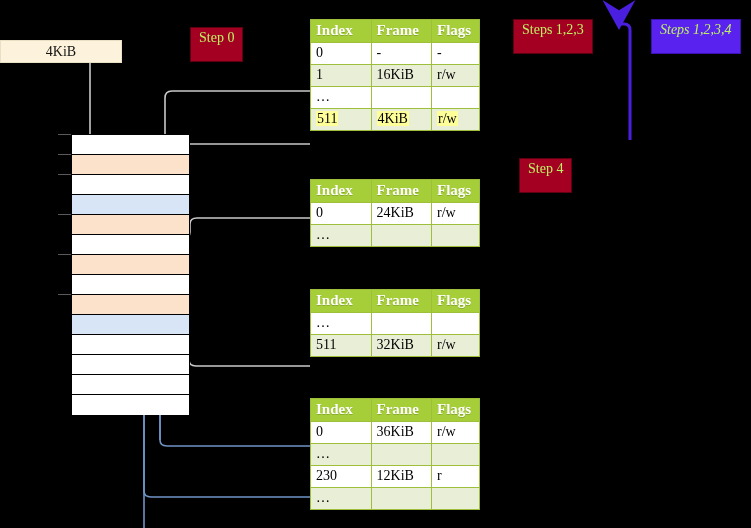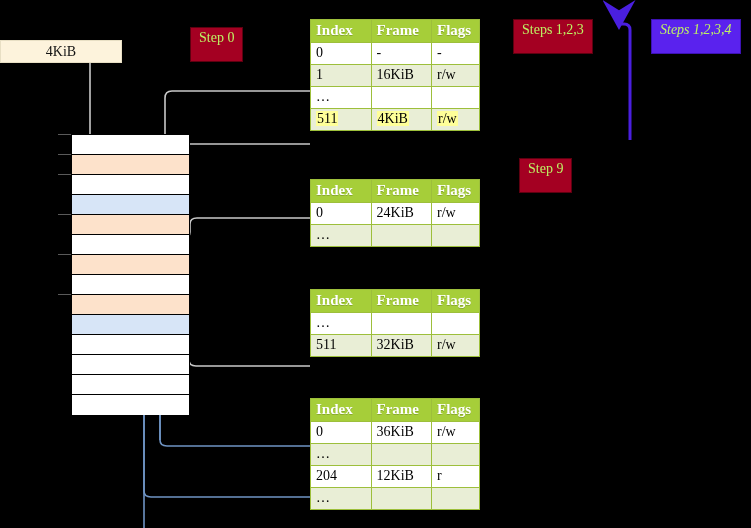--- a/index.html
+++ b/index.html
@@ -148,21 +148,21 @@
     </g>
   </svg>
 
   <div class="kib-label">
     <span>4KiB</span>
   </div>
 
   <div class="badge red" id="badge-step0">Step 0</div>
   <div class="badge red" id="badge-step123">Steps 1,2,3</div>
   <div class="badge blue" id="badge-step1234">Steps 1,2,3,4</div>
-  <div class="badge red" id="badge-step4">Step 9</div>
+  <div class="badge red" id="badge-step4">Step 4</div>
 
   <div class="memblock" id="memblock">
       <div class="memrow plain"></div>
       <div class="memrow peach"></div>
       <div class="memrow plain"></div>
       <div class="memrow blue"></div>
       <div class="memrow peach"></div>
       <div class="memrow plain"></div>
       <div class="memrow peach"></div>
       <div class="memrow plain"></div>
@@ -270,21 +270,21 @@
           <td class="c-index">0</td>
           <td class="c-frame">36KiB</td>
           <td class="c-flags">r/w</td>
         </tr>
         <tr class="alt">
           <td class="c-index ellip">…</td>
           <td class="c-frame"></td>
           <td class="c-flags"></td>
         </tr>
         <tr>
-          <td class="c-index">204</td>
+          <td class="c-index">230</td>
           <td class="c-frame">12KiB</td>
           <td class="c-flags">r</td>
         </tr>
         <tr class="alt">
           <td class="c-index ellip">…</td>
           <td class="c-frame"></td>
           <td class="c-flags"></td>
         </tr>
       </tbody>
   </table>

